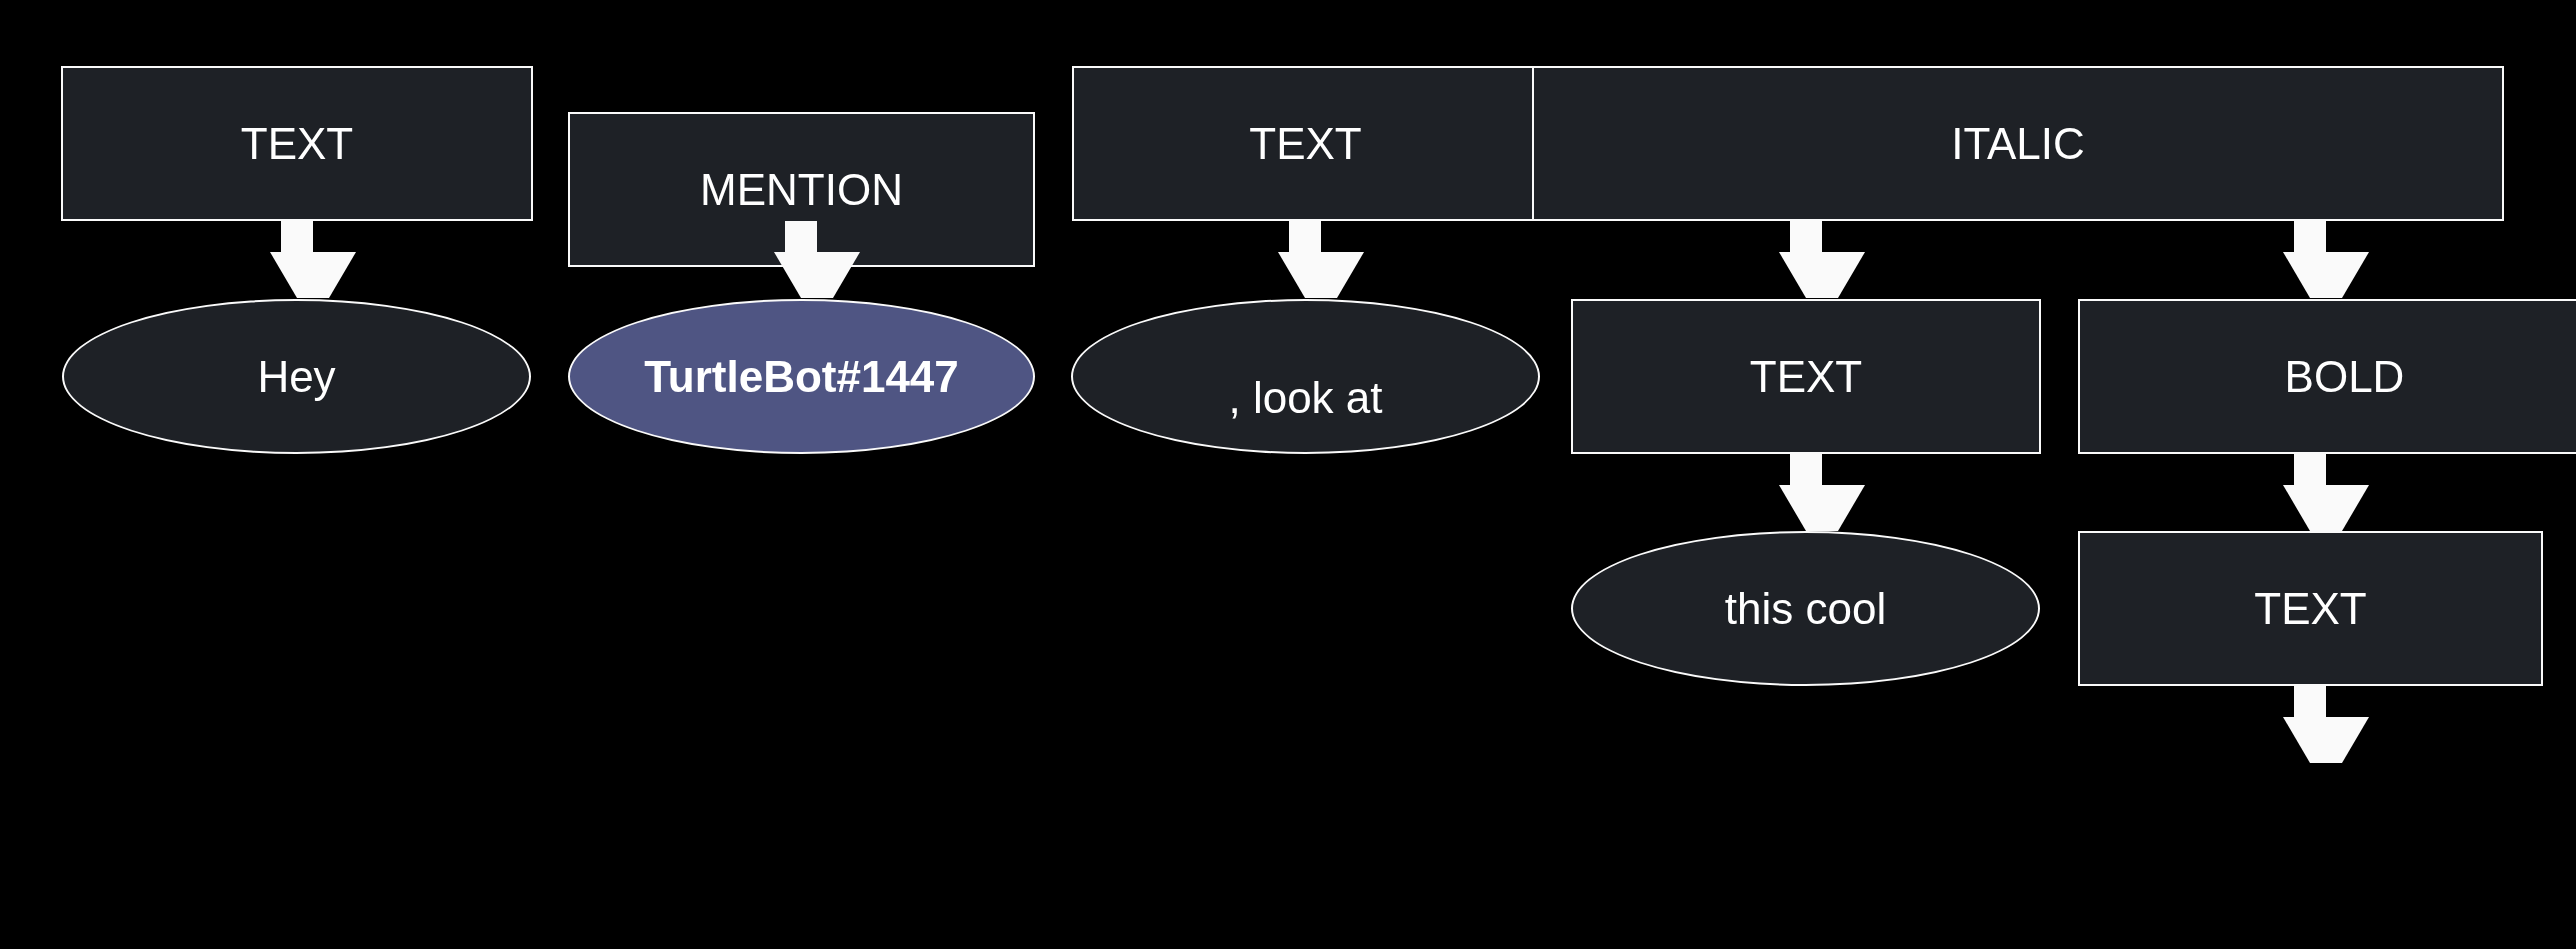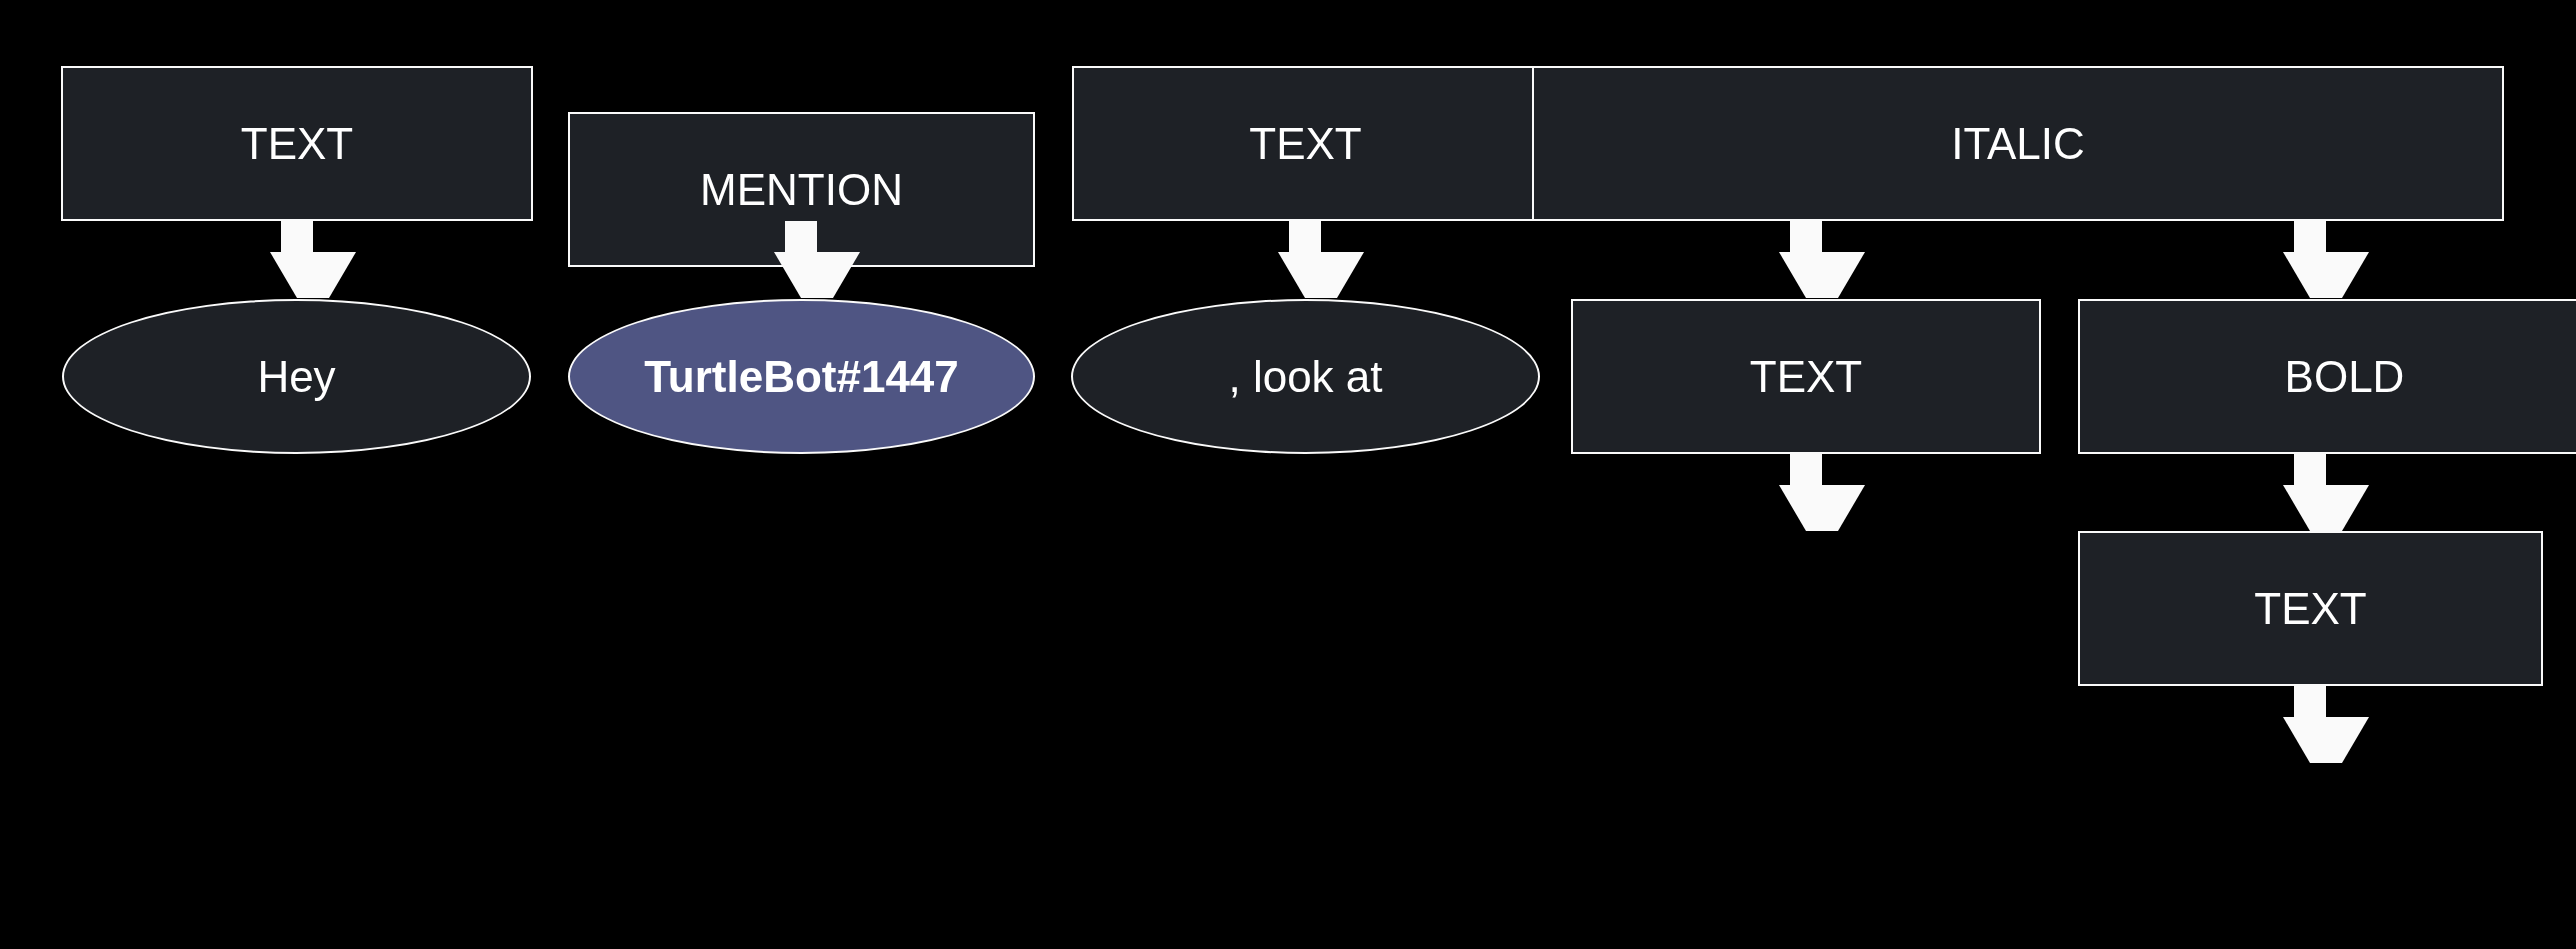--- a/index.html
+++ b/index.html
@@ -101,39 +101,42 @@
     <div class="stem"></div>
     <div class="head"></div>
   </div>
 
   <div class="node ellipse" style="left:46px;top:283px;width:469px;">
     <span>Hey</span>
   </div>
   <div class="node ellipse mention" style="left:552px;top:283px;width:467px;">
     <span>TurtleBot#1447</span>
   </div>
-  <div class="node ellipse" style="left:1055px;top:283px;width:469px;">
+  <div class="node ellipse" style="left:1055px;top:283px;width:469px;align-items:flex-end;">
     <span>, look at</span>
   </div>
   <div class="node box" style="left:1555px;top:283px;width:470px;">
     <span>TEXT</span>
   </div>
   <div class="node box" style="left:2062px;top:283px;width:533px;">
     <span>BOLD</span>
   </div>
 
   <div class="edge" style="left:1763px;top:438px;">
     <div class="stem"></div>
     <div class="head"></div>
   </div>
   <div class="edge" style="left:2267px;top:438px;">
     <div class="stem"></div>
     <div class="head"></div>
   </div>
 
+  <div class="node ellipse" style="left:1555px;top:515px;width:469px;">
+    <span>this cool</span>
+  </div>
   <div class="node box" style="left:2062px;top:515px;width:465px;">
     <span>TEXT</span>
   </div>
 
   <div class="edge" style="left:2267px;top:670px;">
     <div class="stem"></div>
     <div class="head"></div>
   </div>
 
 

